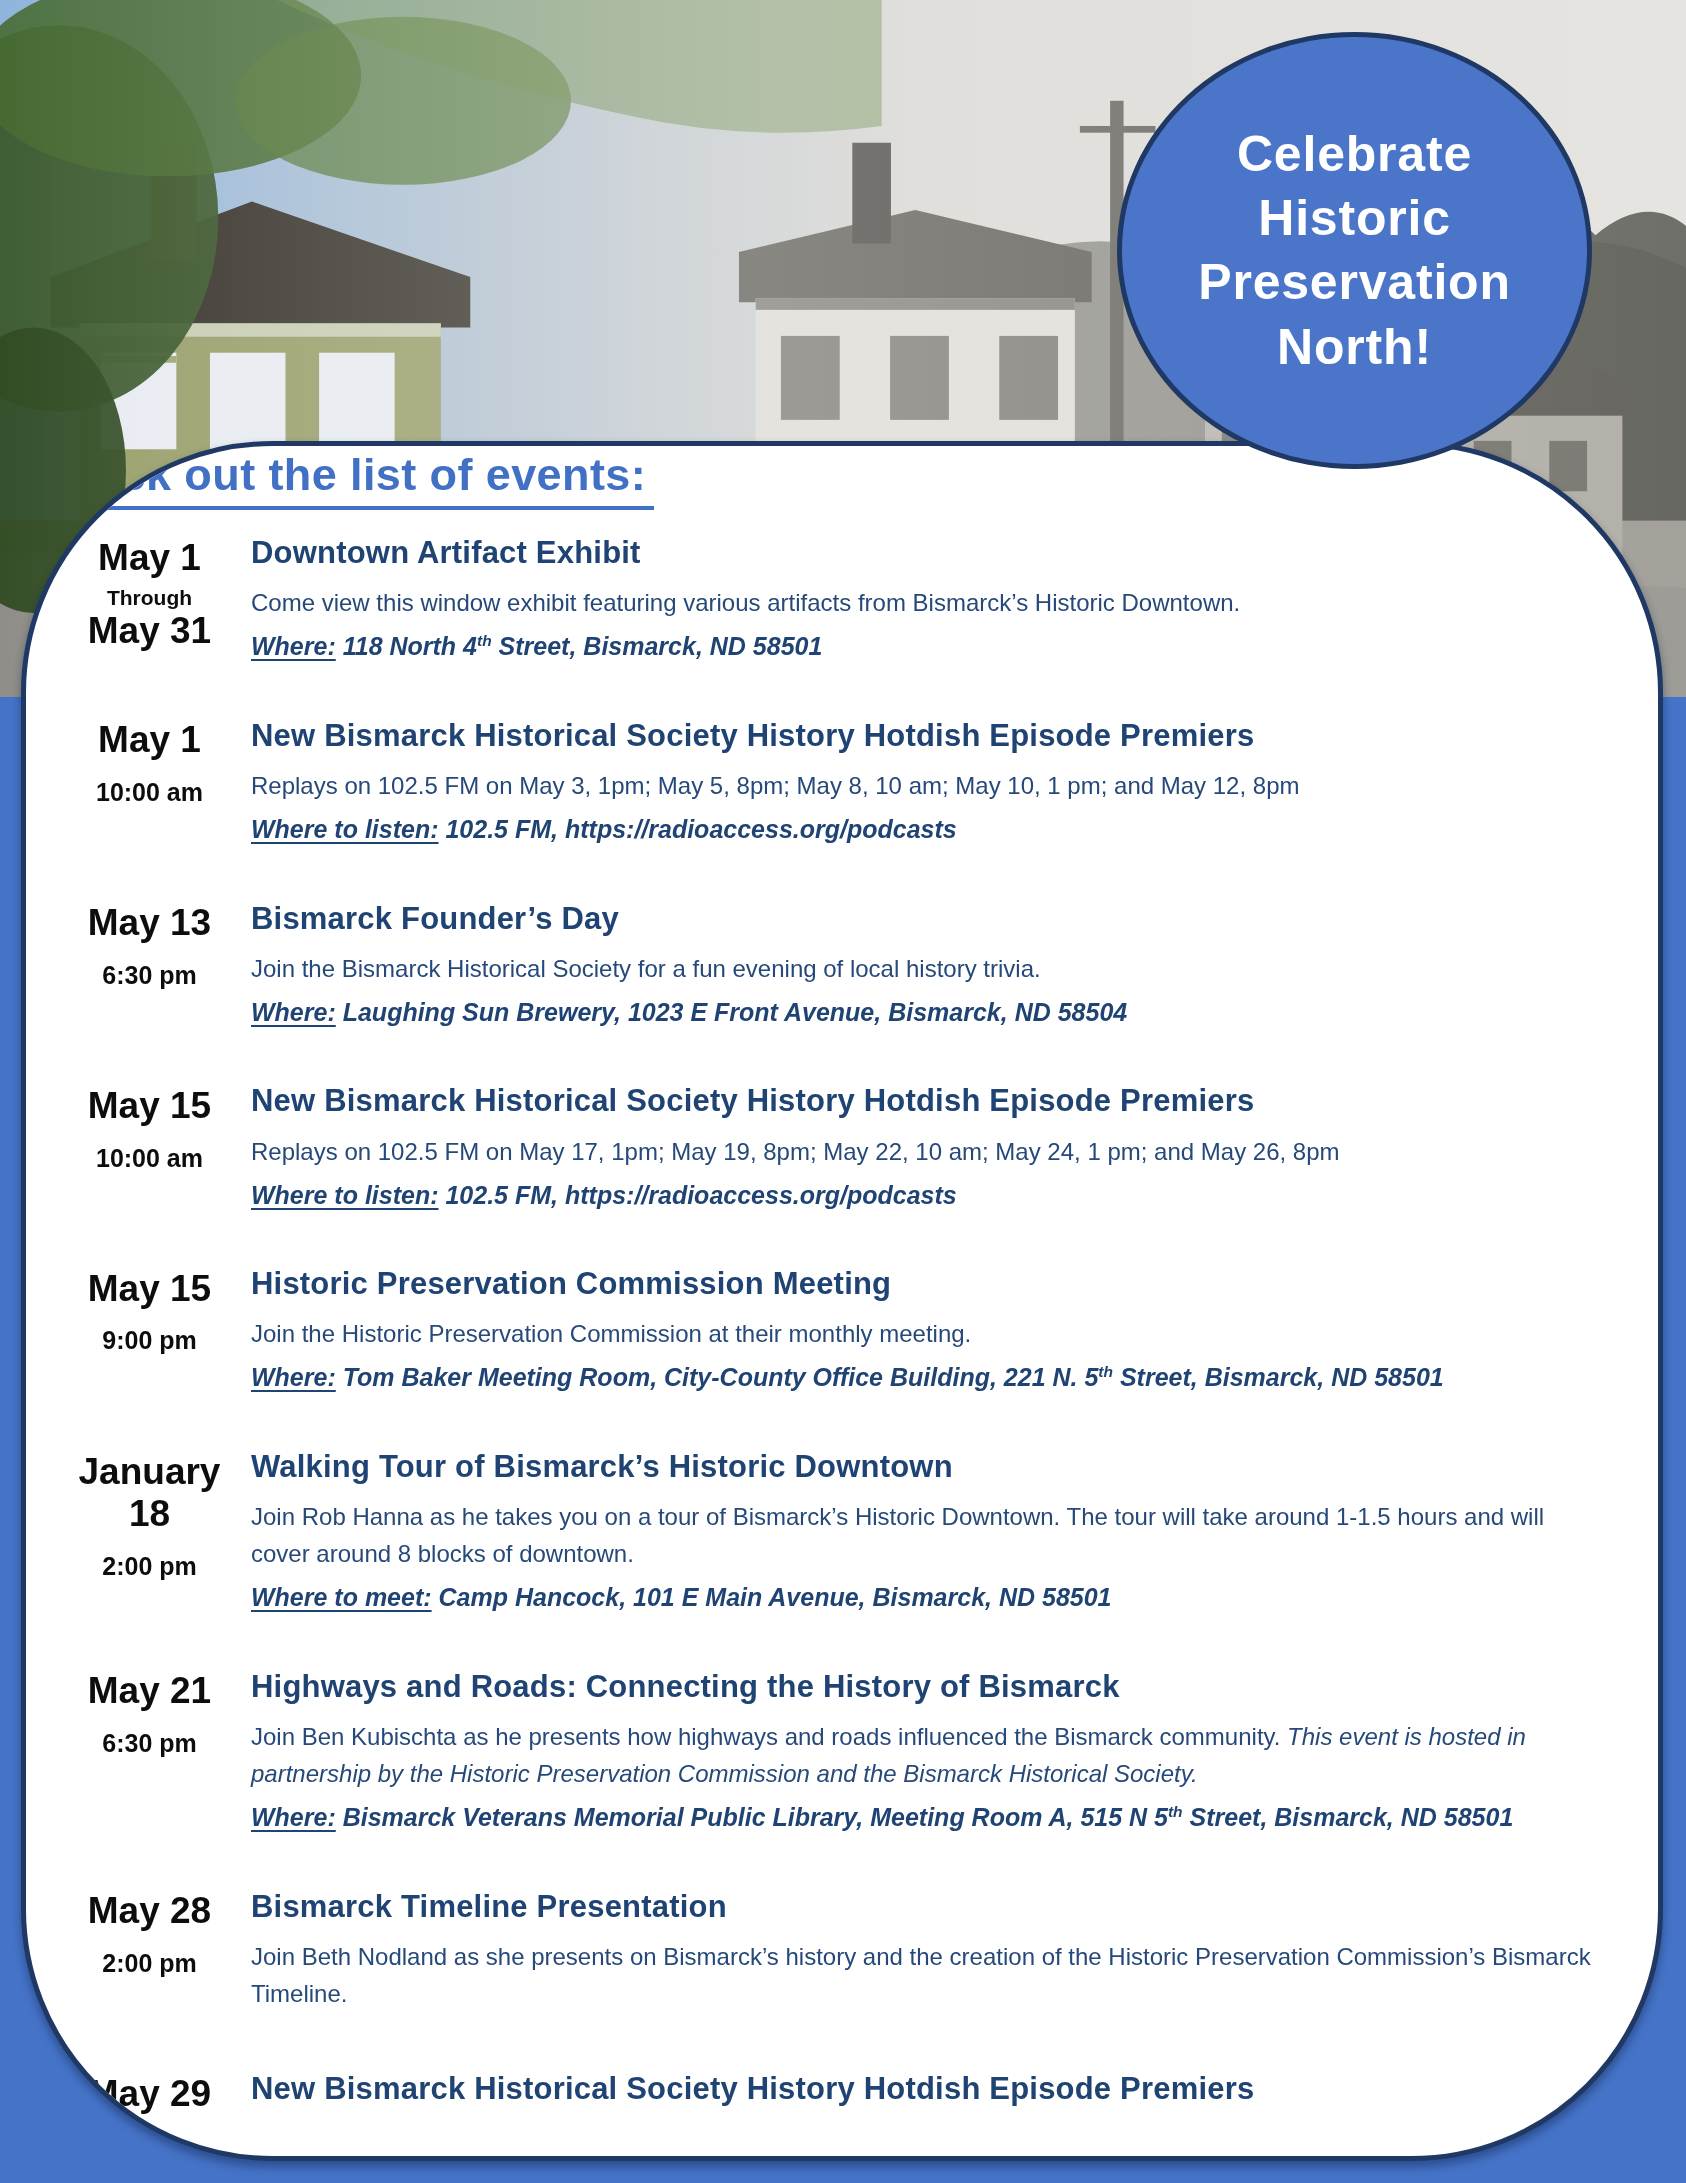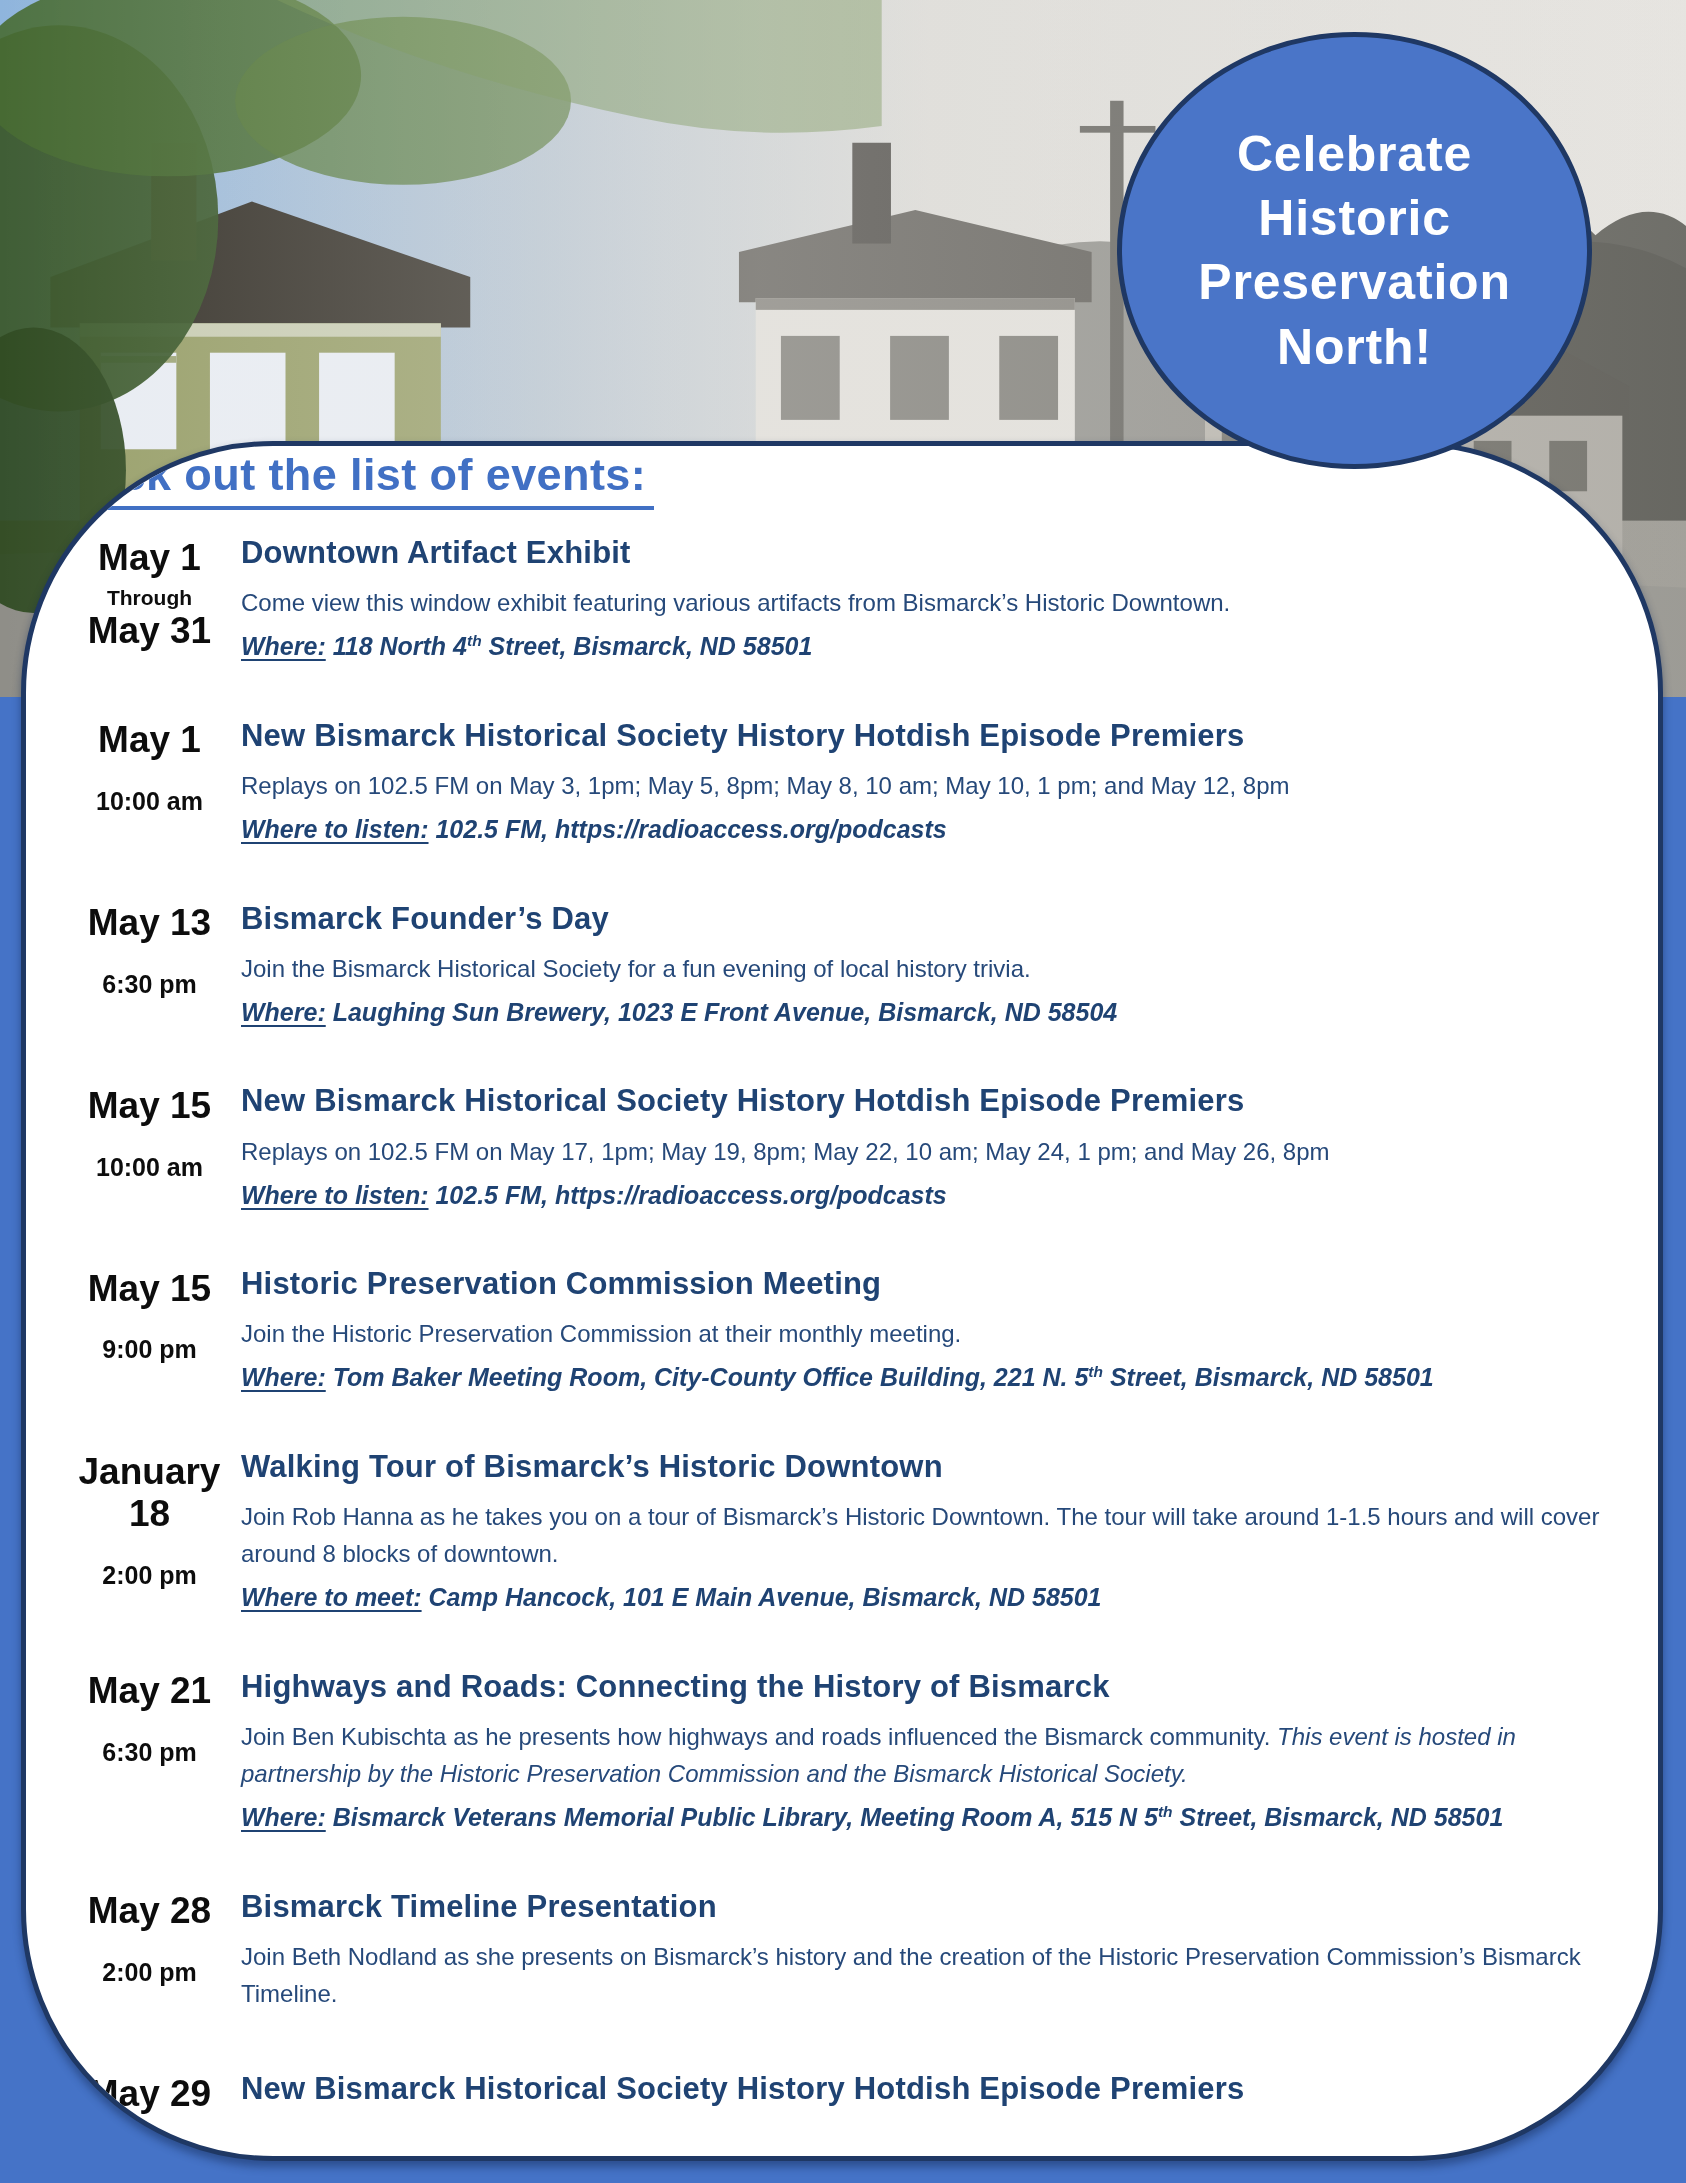--- a/index.html
+++ b/index.html
@@ -58,26 +58,27 @@
     color: var(--heading-blue, #4170c4);
     border-bottom: 4.2px solid var(--heading-blue, #4170c4);
     padding: 0 8.4px 5px 8.4px;
     letter-spacing: 0.4px;
   }
   
   .events { padding: 25px 49px 0 32px; }
   .event {
     display: grid;
     grid-template-columns: 183px 1fr;
+    column-gap: 10px;
     margin-bottom: 52px;
   }
   .dates { text-align: center; color: var(--date-black, #0d0d0d); padding-top: 1.7px; }
   .date-lg { font-size: 37px; font-weight: 600; line-height: 1.15; }
   .date-mid { font-size: 21px; font-weight: 700; margin-top: 6.7px; }
-  .date-sm { font-size: 25px; font-weight: 600; margin-top: 25px; }
+  .date-sm { font-size: 25px; font-weight: 600; margin-top: 16px; }
   .ev-title {
     font-size: 31px; font-weight: 700;
     color: var(--title-navy, #1f4373);
     letter-spacing: 0.2px;
     margin-bottom: 13.4px;
   }
   .ev-desc {
     font-size: 24px; color: var(--desc-navy, #26497a);
     line-height: 1.55; margin-bottom: 6.7px;
     max-width: 1369px;

